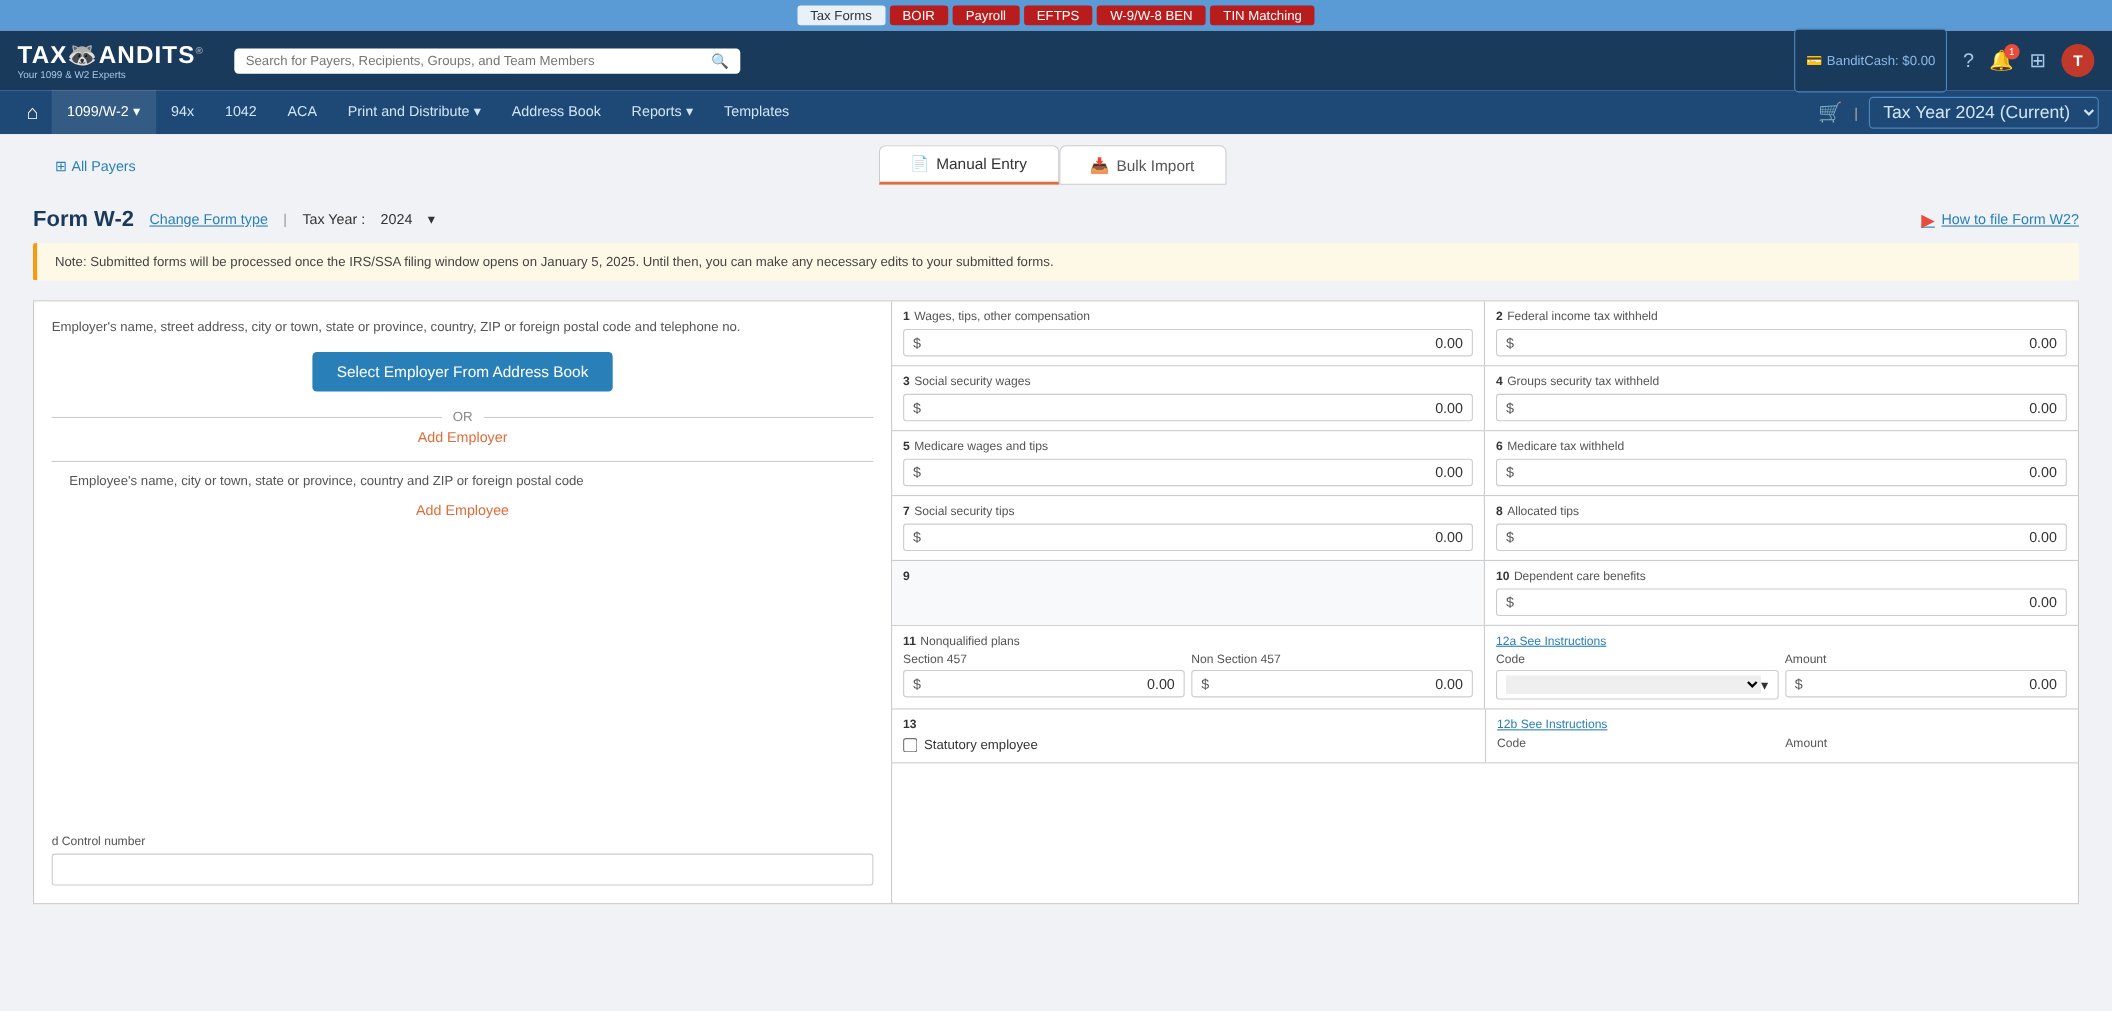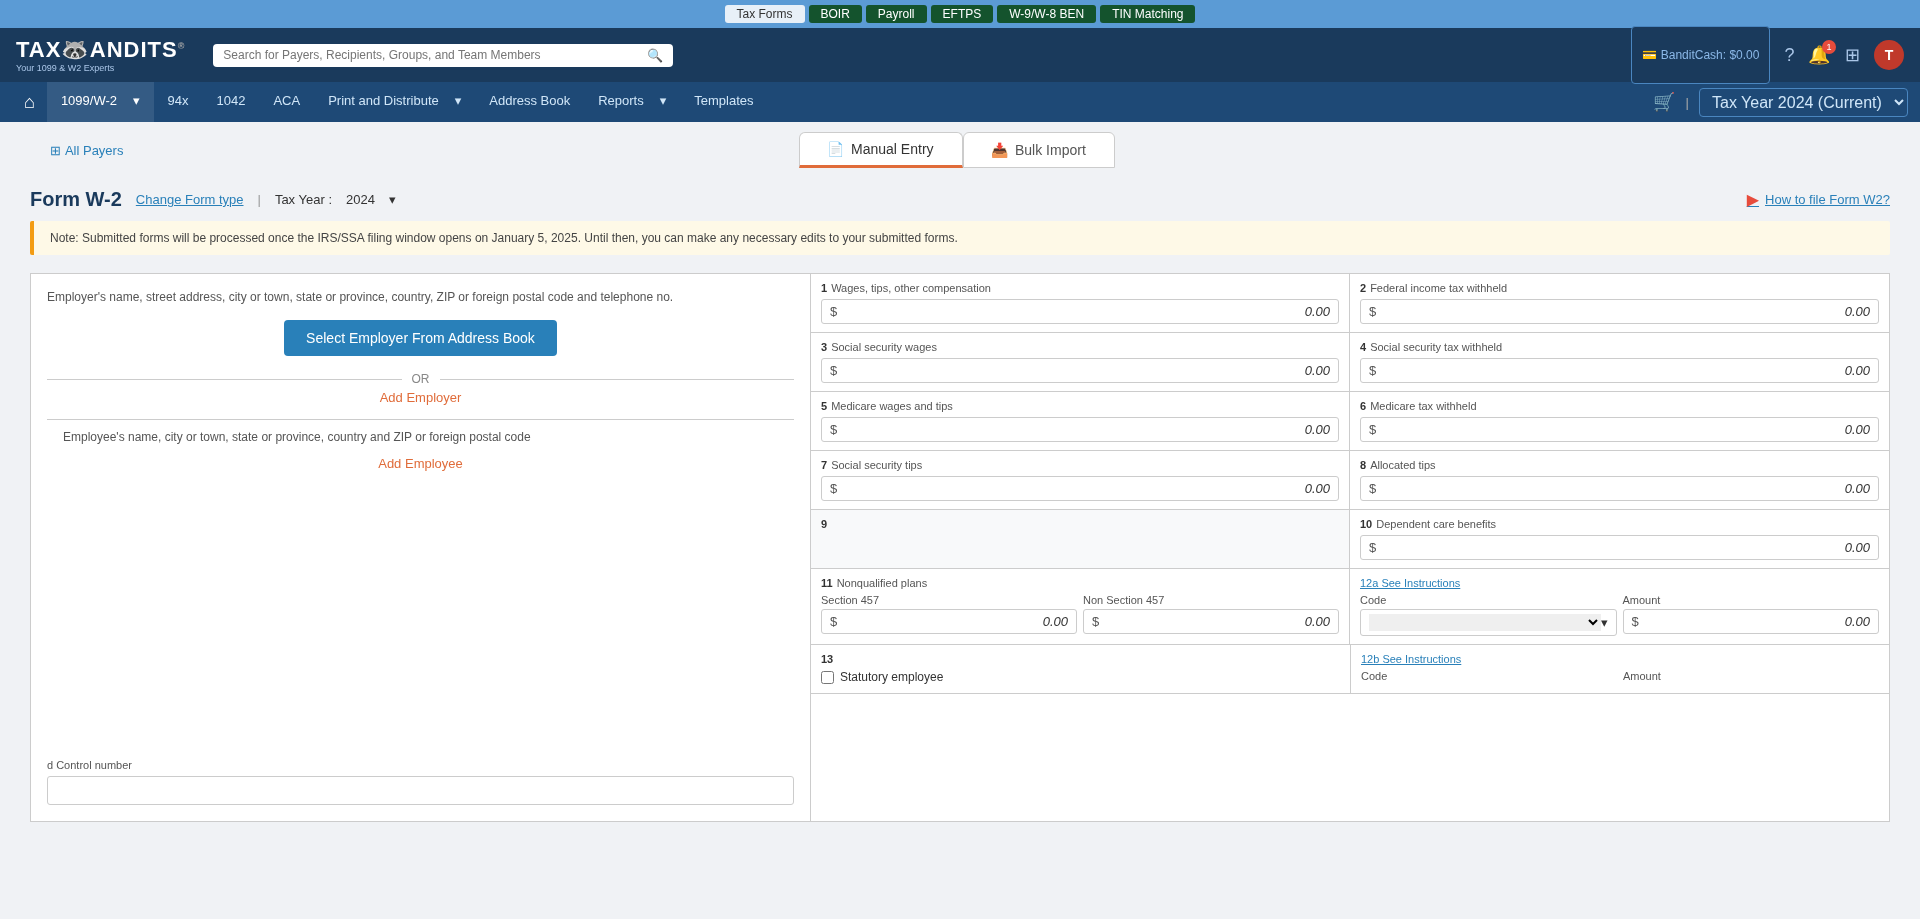--- a/index.html
+++ b/index.html
@@ -8,21 +8,21 @@
     
     .top-bar {
       background: #5b9bd5;
       display: flex;
       justify-content: center;
       align-items: center;
       height: 28px;
       gap: 4px;
     }
     .top-bar-item {
-      background: #14532d;
+      background: #b91c1c;
       color: #fff;
       padding: 2px 12px;
       border-radius: 3px;
       font-size: 12px;
       cursor: pointer;
     }
     .top-bar-item.active {
       background: #e8f0f8;
       color: #333;
     }
@@ -135,21 +135,21 @@
       cursor: pointer;
     }
     .nav-item {
       color: #d0e6f8;
       padding: 0 14px;
       height: 40px;
       display: flex;
       align-items: center;
       cursor: pointer;
       font-size: 13px;
-      gap: 16px;
+      gap: 4px;
       border-bottom: 3px solid transparent;
     }
     .nav-item.active {
       color: #fff;
       background: rgba(255,255,255,0.1);
     }
     .nav-right {
       margin-left: auto;
       display: flex;
       align-items: center;
@@ -337,21 +337,20 @@
       margin-right: 6px;
       font-size: 13px;
     }
     .field-input input {
       border: none;
       outline: none;
       text-align: right;
       flex: 1;
       font-size: 13px;
       color: #333;
-      font-style: italic;
     }
     .control-label {
       font-size: 11px;
       color: #555;
       margin-bottom: 5px;
     }
     .control-input {
       border: 1px solid #ccc;
       border-radius: 3px;
       padding: 6px 10px;
@@ -577,21 +576,21 @@
             <span>Social security wages</span>
           </div>
           <div class="field-input">
             <span class="dollar">$</span>
             <input type="text" value="0.00" style="">
           </div>
         </div>
         <div class="field-cell">
           <div class="field-label">
             <span class="field-num">4</span>
-            <span>Social security tax withheld</span>
+            <span>Groups security tax withheld</span>
           </div>
           <div class="field-input">
             <span class="dollar">$</span>
             <input type="text" value="0.00" style="">
           </div>
         </div>
       </div>
 
       <div class="field-row">
         <div class="field-cell">

